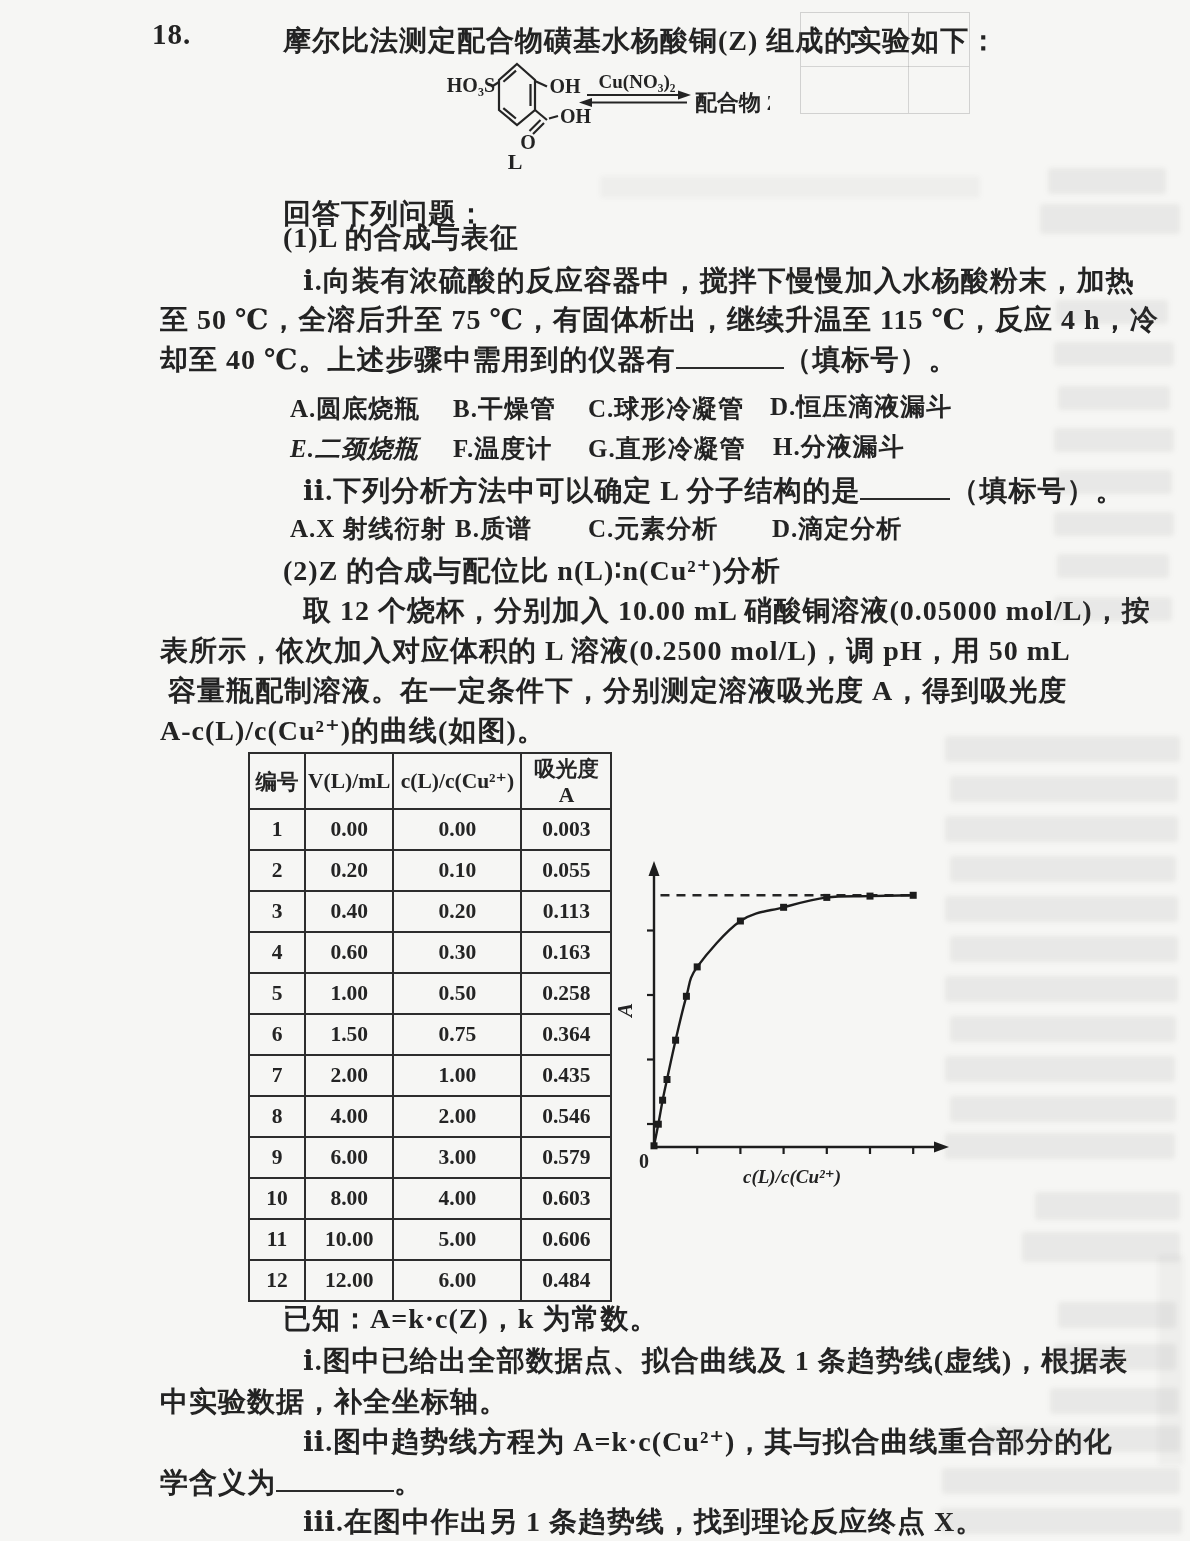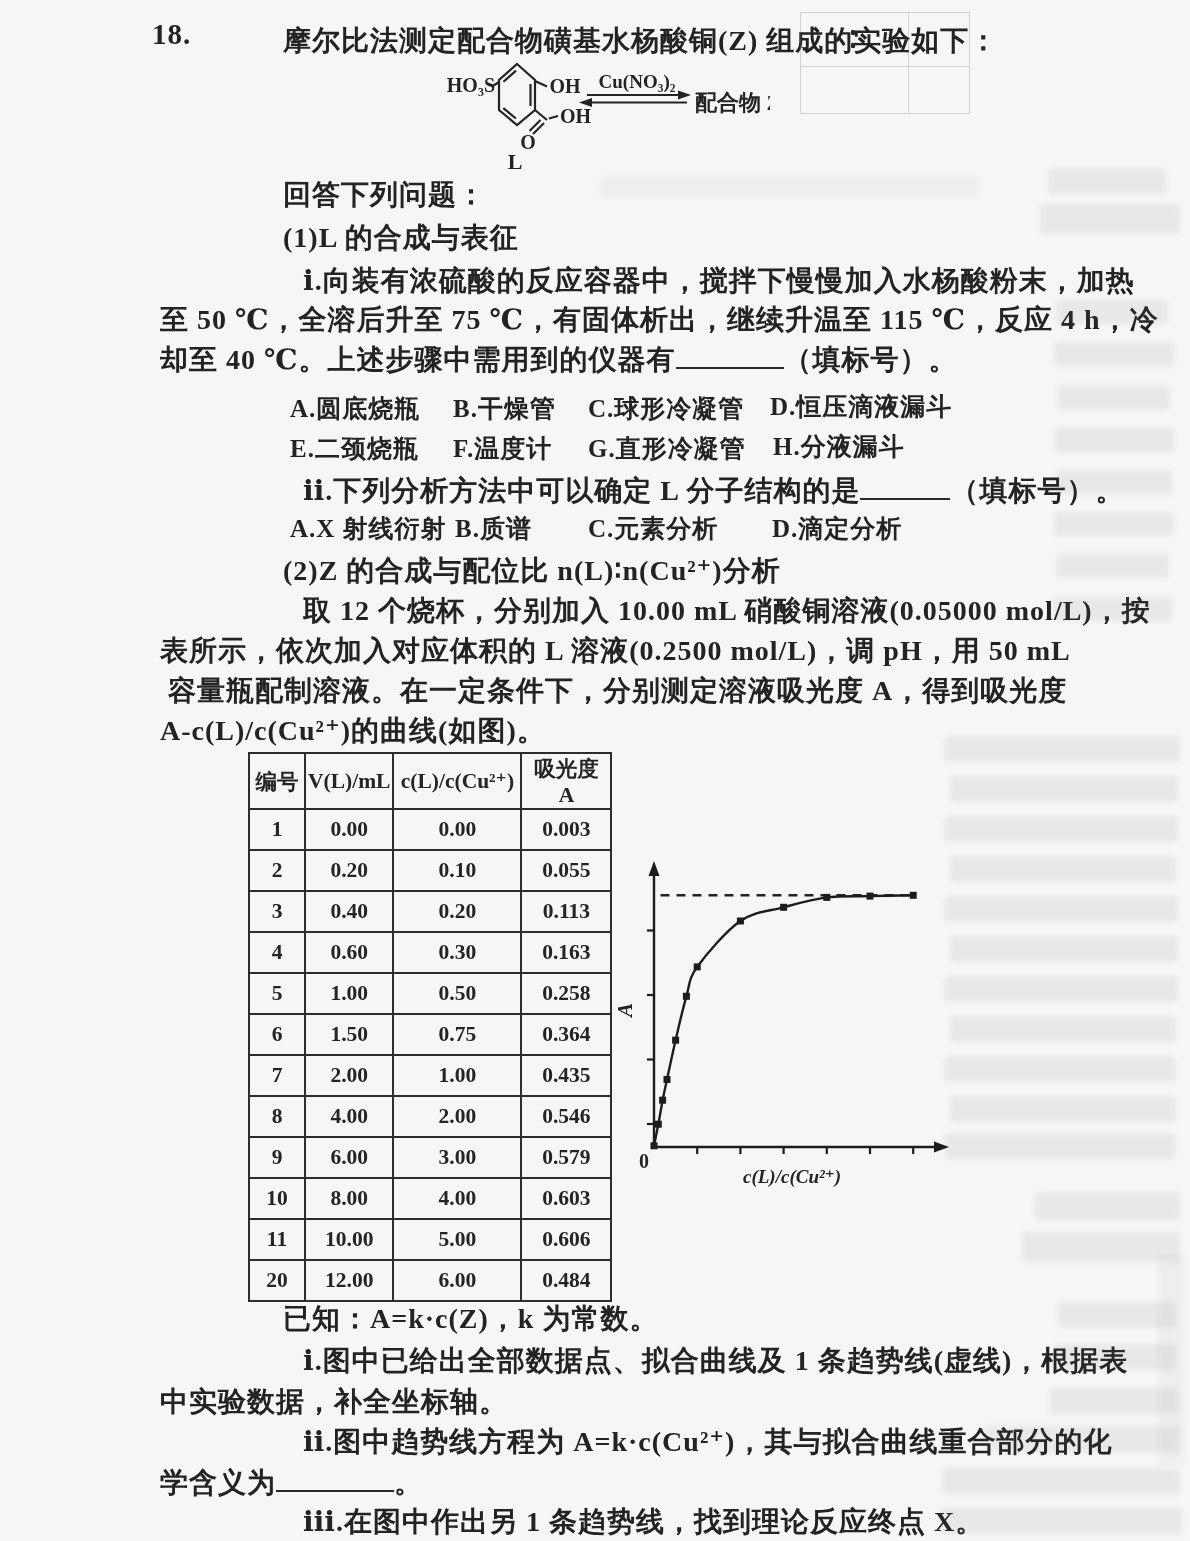--- a/index.html
+++ b/index.html
@@ -112,33 +112,33 @@
         <line x1="162" y1="47" x2="258" y2="47"></line>
         <polygon points="266,47 253,42.5 253,51.5" stroke="none"></polygon>
         <line x1="166" y1="54.5" x2="262" y2="54.5"></line>
         <polygon points="154,54.5 167,50 167,59" stroke="none"></polygon>
       </g>
       <text x="212" y="40" text-anchor="middle" font-size="19" font-weight="600" fill="#232323">Cu(NO₃)₂</text>
       <text x="270" y="62" font-size="22" font-weight="600" fill="#232323">配合物 Z</text>
     </svg>
   </div>
 
-  <span class="line" style="left:283px;top:176px;text-align:center;">回答下列问题：</span>
+  <span class="line" style="left:283px;top:195px;text-align:center;">回答下列问题：</span>
   <span class="line" style="left:283px;top:219px;">(1)L 的合成与表征</span>
 
   <span class="line" style="left:303px;top:262px;">ⅰ.向装有浓硫酸的反应容器中，搅拌下慢慢加入水杨酸粉末，加热</span>
   <span class="line" style="left:160px;top:301px;">至 50 ℃，全溶后升至 75 ℃，有固体析出，继续升温至 115 ℃，反应 4 h，冷</span>
   <span class="line" style="left:160px;top:341px;"><span>却至 40 ℃。上述步骤中需用到的仪器有</span><span class="blank blank-a"></span><span>（填标号）。</span></span>
 
   <span class="opt" style="left:290px;top:392px;">A.圆底烧瓶</span>
   <span class="opt" style="left:453px;top:392px;">B.干燥管</span>
   <span class="opt" style="left:588px;top:392px;">C.球形冷凝管</span>
   <span class="opt" style="left:770px;top:390px;">D.恒压滴液漏斗</span>
 
-  <span class="opt" style="left:290px;top:432px;">E.二颈烧瓶</span>
+  <span class="opt" style="left:290px;top:432px;font-style:italic;">E.二颈烧瓶</span>
   <span class="opt" style="left:453px;top:432px;">F.温度计</span>
   <span class="opt" style="left:588px;top:432px;">G.直形冷凝管</span>
   <span class="opt" style="left:773px;top:430px;">H.分液漏斗</span>
 
   <span class="line" style="left:303px;top:472px;text-align:right;"><span>ⅱ.下列分析方法中可以确定 L 分子结构的是</span><span class="blank blank-b"></span><span>（填标号）。</span></span>
 
   <span class="opt" style="left:290px;top:512px;">A.X 射线衍射</span>
   <span class="opt" style="left:455px;top:512px;">B.质谱</span>
   <span class="opt" style="left:588px;top:512px;text-align:right;">C.元素分析</span>
   <span class="opt" style="left:772px;top:512px;">D.滴定分析</span>
@@ -219,21 +219,21 @@
           <td class="c2">4.00</td>
           <td class="c3">0.603</td>
         </tr>
         <tr>
           <td class="c0">11</td>
           <td class="c1">10.00</td>
           <td class="c2">5.00</td>
           <td class="c3">0.606</td>
         </tr>
         <tr>
-          <td class="c0">20</td>
+          <td class="c0">12</td>
           <td class="c1">12.00</td>
           <td class="c2">6.00</td>
           <td class="c3">0.484</td>
         </tr>
       </tbody>
   </table>
 
   <div class="chart-wrap"><svg width="440" height="345" viewBox="0 0 440 345">
         <line x1="48.480000000000004" y1="45.28800000000001" x2="303.36" y2="45.28800000000001" stroke="#242424" stroke-width="2.6" stroke-dasharray="9 7"></line>
         <path d="M42,295.758C42.7,292.2 44.9,281.8 46.3,274.2C47.8,266.6 49.2,257.7 50.6,250.2C52.1,242.8 52.8,239.5 55.0,229.5C57.1,219.5 60.4,204.1 63.6,190.2C66.8,176.3 70.8,158.5 74.4,146.3C78.0,134.1 76.2,129.5 85.2,116.9C94.2,104.4 114.0,80.9 128.4,71.0C142.8,61.0 157.2,61.2 171.6,57.3C186.0,53.4 200.4,49.2 214.8,47.4C229.2,45.5 243.6,46.5 258.0,46.1C272.4,45.8 294.0,45.4 301.2,45.3" fill="none" stroke="#1d1d1d" stroke-width="2.4"></path>

